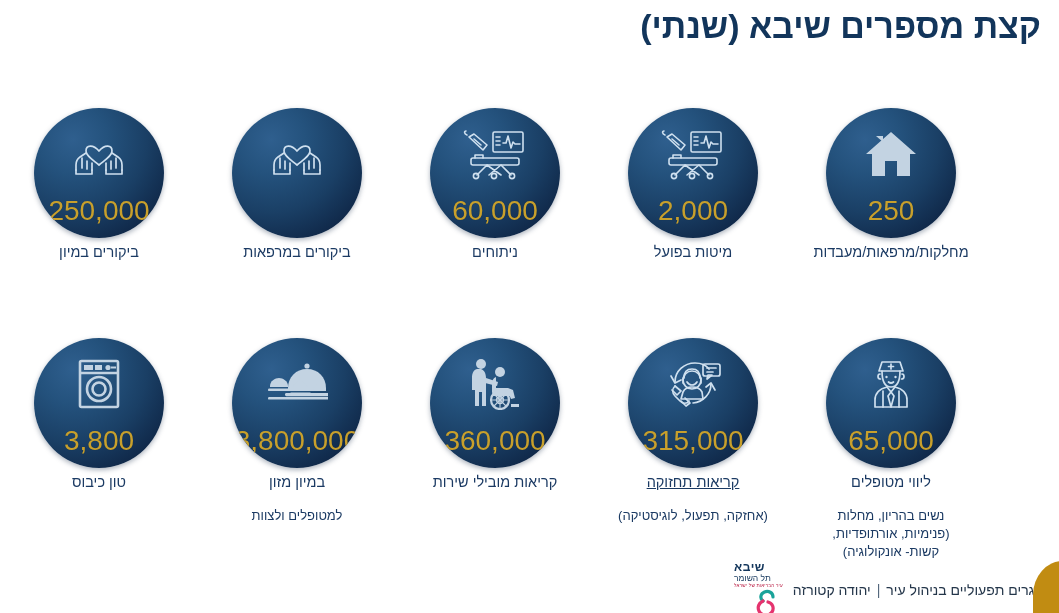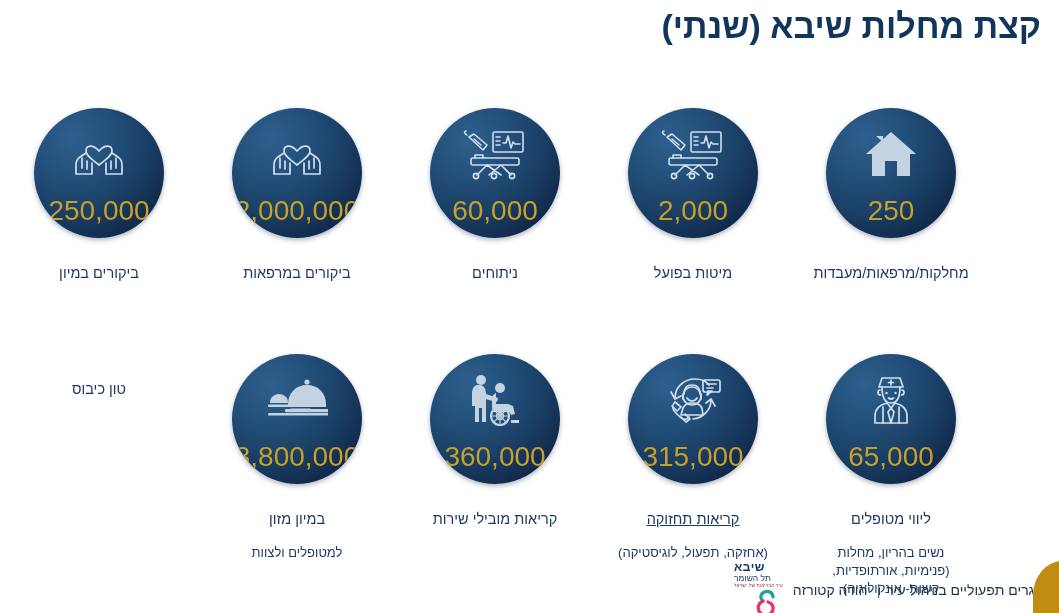--- a/index.html
+++ b/index.html
@@ -32,21 +32,20 @@
   }
 
   
   .stats-grid {
     position: absolute;
     top: 108px;
     left: 0;
     width: 1059px;
     display: flex;
     flex-direction: column;
-    gap: 16px;
   }
 
   .stat-row {
     display: flex;
     flex-direction: row-reverse;
     justify-content: flex-start;
     align-items: flex-start;
     padding-right: 6px;
   }
 
@@ -92,21 +91,21 @@
     text-align: center;
     font-size: 28px;
     color: #c8a02c;
     font-weight: normal;
     line-height: 30px;
     direction: ltr;
     text-shadow: 0 0 1px rgba(0,0,0,0.2);
   }
 
   .stat-caption {
-    margin-top: 26px;
+    margin-top: 5px;
     text-align: center;
     font-size: 14.5px;
     color: #1b3a63;
     line-height: 19px;
     width: 186px;
     direction: rtl;
   }
 
   .stat-caption .cap-line { display: block; }
   .stat-caption .cap-line.underlined { text-decoration: underline; }
@@ -175,21 +174,21 @@
     width: 34px;
     height: 58px;
     background: #c18c12;
     border-top-left-radius: 30px 34px;
     border-bottom-left-radius: 4px;
   }
 </style>
 </head>
 <body>
 
-<div class="slide-title">קצת מחלות שיבא (שנתי)</div>
+<div class="slide-title">קצת מספרים שיבא (שנתי)</div>
 
 <div class="stats-grid">
 
   <div class="stat-row row-1">
 
     <div class="stat-cell">
       <div class="stat-circle">
         <div class="stat-icon">
           <svg width="62" height="50" viewBox="0 0 62 50" fill="none" stroke="#cfe0ef" stroke-width="1.7" stroke-linecap="round" stroke-linejoin="round">
             <path d="M31 22 C25 15 18 16 18 22 C18 27 25 31 31 36 C37 31 44 27 44 22 C44 16 37 15 31 22Z"></path>
@@ -222,21 +221,20 @@
             <path d="M19 32 L19 40"></path>
             <path d="M24 34 L24 41"></path>
             <path d="M8 41 L8 45 L24 45 L24 41"></path>
             <path d="M44 24 L50 28 C53 30 54 33 54 36 L54 41"></path>
             <path d="M48 29 L48 39"></path>
             <path d="M43 32 L43 40"></path>
             <path d="M38 34 L38 41"></path>
             <path d="M54 41 L54 45 L38 45 L38 41"></path>
           </svg>
         </div>
-        <div class="stat-number">2,000,000</div>
       </div>
       <div class="stat-caption">
         <span class="cap-line">ביקורים במרפאות</span>
       </div>
     </div>
 
     <div class="stat-cell">
       <div class="stat-circle">
         <div class="stat-icon">
           <svg width="64" height="52" viewBox="0 0 64 52" fill="none" stroke="#cfe0ef" stroke-width="1.6" stroke-linecap="round" stroke-linejoin="round">
@@ -299,20 +297,35 @@
       <div class="stat-caption">
         <span class="cap-line">מחלקות/מרפאות/מעבדות</span>
       </div>
     </div>
 
   </div>
 
   <div class="stat-row row-2">
 
     <div class="stat-cell">
+      <div class="stat-circle">
+        <div class="stat-icon">
+          <svg width="46" height="52" viewBox="0 0 46 52" fill="none" stroke="#c3d3e2" stroke-width="2.6">
+            <rect x="4" y="3" width="38" height="46" rx="1.5"></rect>
+            <path d="M4 15 h38"></path>
+            <rect x="8" y="7" width="9" height="5" fill="#c3d3e2" stroke="none"></rect>
+            <rect x="19" y="7" width="7" height="5" fill="#c3d3e2" stroke="none"></rect>
+            <circle cx="32" cy="9.5" r="2.6" fill="#c3d3e2" stroke="none"></circle>
+            <rect x="35" y="8.5" width="5" height="2" fill="#c3d3e2" stroke="none"></rect>
+            <circle cx="23" cy="31" r="12"></circle>
+            <circle cx="23" cy="31" r="6.5"></circle>
+          </svg>
+        </div>
+        <div class="stat-number">3,800</div>
+      </div>
       <div class="stat-caption">
         <span class="cap-line">טון כיבוס</span>
       </div>
     </div>
 
     <div class="stat-cell">
       <div class="stat-circle">
         <div class="stat-icon">
           <svg width="62" height="52" viewBox="0 0 62 52" fill="#c3d3e2">
             <circle cx="41" cy="8" r="2.6"></circle>

